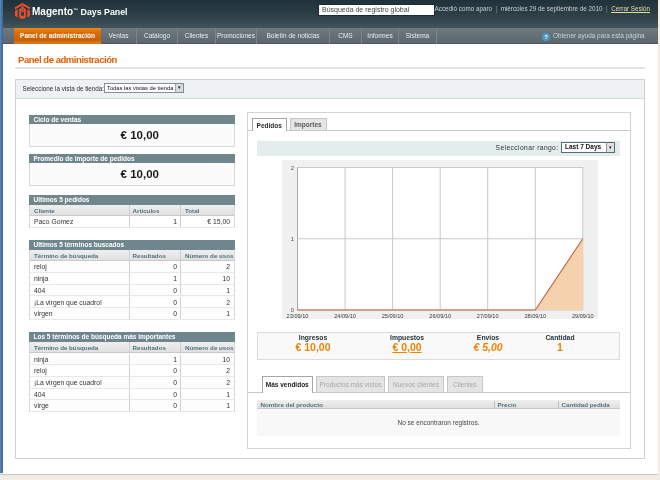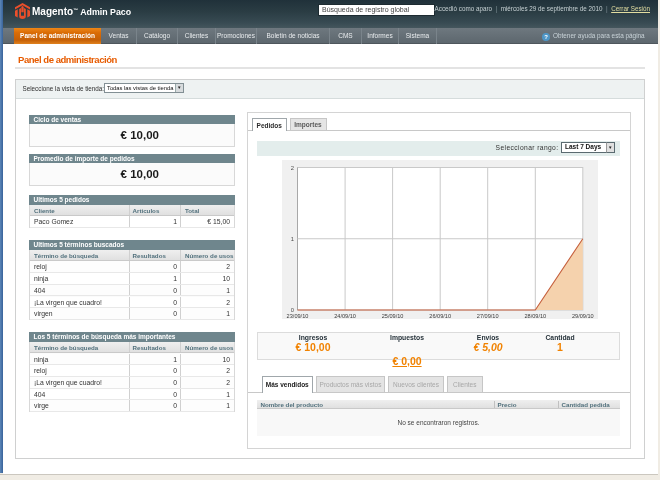--- a/index.html
+++ b/index.html
@@ -35,21 +35,21 @@
 <div class="abs" style="left:2.5px; top:0; width:655px; height:27.5px; background:linear-gradient(180deg,#20313a 0%,#2a3c43 40%,#374a52 80%,#44565d 100%);"></div>
 <svg class="abs" style="left:15px; top:3px;" width="15" height="18" viewBox="0 0 15 18">
  <g fill="#ea4f2b">
   <path d="M7.5 0 L15 4.3 L15 6.5 L7.5 2.2 L0 6.5 L0 4.3 Z"></path>
   <path d="M0 7.7 L2.7 6.2 L2.7 14.4 L0 12.9 Z"></path>
   <path d="M15 7.7 L12.3 6.2 L12.3 14.4 L15 12.9 Z"></path>
   <path d="M6.3 3.8 L7.5 3.1 L8.7 3.8 L8.7 9.3 L6.3 9.3 Z"></path>
   <path d="M4.2 6.1 L6 5.1 L6 12.7 L9 12.7 L9 5.1 L10.8 6.1 L10.8 13.3 Q10.8 16 7.5 16 Q4.2 16 4.2 13.3 Z"></path>
  </g>
 </svg>
-<div class="abs" style="left:32px; top:6px; color:#fff; font-size:10px; font-weight:bold;">Magento<span style="font-size:5px; vertical-align:3px;">™</span><span style="font-size:8.8px;"> Admin Paco</span></div>
+<div class="abs" style="left:32px; top:6px; color:#fff; font-size:10px; font-weight:bold;">Magento<span style="font-size:5px; vertical-align:3px;">™</span><span style="font-size:8.8px;"> Days Panel</span></div>
 <div class="abs" style="left:318px; top:4px; width:117px; height:11.5px; background:#fff; border:1px solid #1d2b31;">
     <span style="display:block; font-size:7px; color:#444; line-height:9.5px; padding-left:3px;">Búsqueda de registro global</span>
   </div>
 <div class="abs" style="left:350px; top:5px; width:300px; text-align:right; font-size:6.3px; color:#c6d0d3;">Accedió como aparo&nbsp; <span style="color:#7d8f96;">|</span> &nbsp;miércoles 29 de septiembre de 2010&nbsp; <span style="color:#7d8f96;">|</span> &nbsp;<a style="color:#e2dda0; text-decoration:underline;">Cerrar Sesión</a></div>
 
 <div class="abs" style="left:2.5px; top:27.5px; width:655px; height:16px; background:linear-gradient(180deg,#6e787f 0%,#5d676e 100%); border-bottom:1px solid #4e565c;"></div>
 <div class="abs" style="left:14px; top:27.5px; width:87px; height:16px; background:linear-gradient(180deg,#ef8616 0%,#d96c06 30%,#c55f06 75%,#e0821f 100%); color:#fff; font-size:6.5px; font-weight:bold; text-align:center; line-height:16px;">Panel de administración</div>
 <div class="abs nvt" style="left:101px; width:36px;">Ventas</div>
 <div class="abs nvt" style="left:137px; width:41px;">Catálogo</div>
 <div class="abs nvt" style="left:178px; width:38px;">Clientes</div>
@@ -200,21 +200,21 @@
     <text x="205.7" y="157.5" text-anchor="middle">27/09/10</text>
     <text x="253.3" y="157.5" text-anchor="middle">28/09/10</text>
     <text x="300.8" y="157.5" text-anchor="middle">29/09/10</text>
   </g>
 </svg>
 
 <div class="abs" style="left:256.5px; top:331.5px; width:363.5px; height:28px; background:#f9f9f9; border:1px solid #dcdcdc;"></div>
 <div class="abs stl" style="left:283px; top:334px; width:60px;">Ingresos</div>
 <div class="abs stv" style="left:283px; top:341px; width:60px;">€ 10,00</div>
 <div class="abs stl" style="left:377px; top:334px; width:60px;">Impuestos</div>
-<div class="abs stv" style="left:377px; top:355px; width:60px;text-decoration:underline;">€ 0,00</div>
+<div class="abs stv" style="left:377px; top:341px; width:60px;text-decoration:underline;">€ 0,00</div>
 <div class="abs stl" style="left:458px; top:334px; width:60px;">Envíos</div>
 <div class="abs stv" style="left:458px; top:341px; width:60px;font-style:italic;">€ 5,00</div>
 <div class="abs stl" style="left:530px; top:334px; width:60px;">Cantidad</div>
 <div class="abs stv" style="left:530px; top:341px; width:60px;">1</div>
 
 <div class="abs" style="left:247.5px; top:392.3px; width:382px; height:1px; background:#c8c8c8;"></div>
 <div class="abs" style="left:261.5px; top:375.5px; width:51.5px; height:17.8px; background:#fff; border:1px solid #a0a7ab; border-bottom:none; font-size:6.5px; font-weight:bold; color:#222; text-align:center; line-height:16px; z-index:2;">Más vendidos</div>
 <div class="abs tb2" style="left:316px; width:69px;">Productos más vistos</div>
 <div class="abs tb2" style="left:388px; width:56px;">Nuevos clientes</div>
 <div class="abs tb2" style="left:447px; width:35.5px;">Clientes</div>

